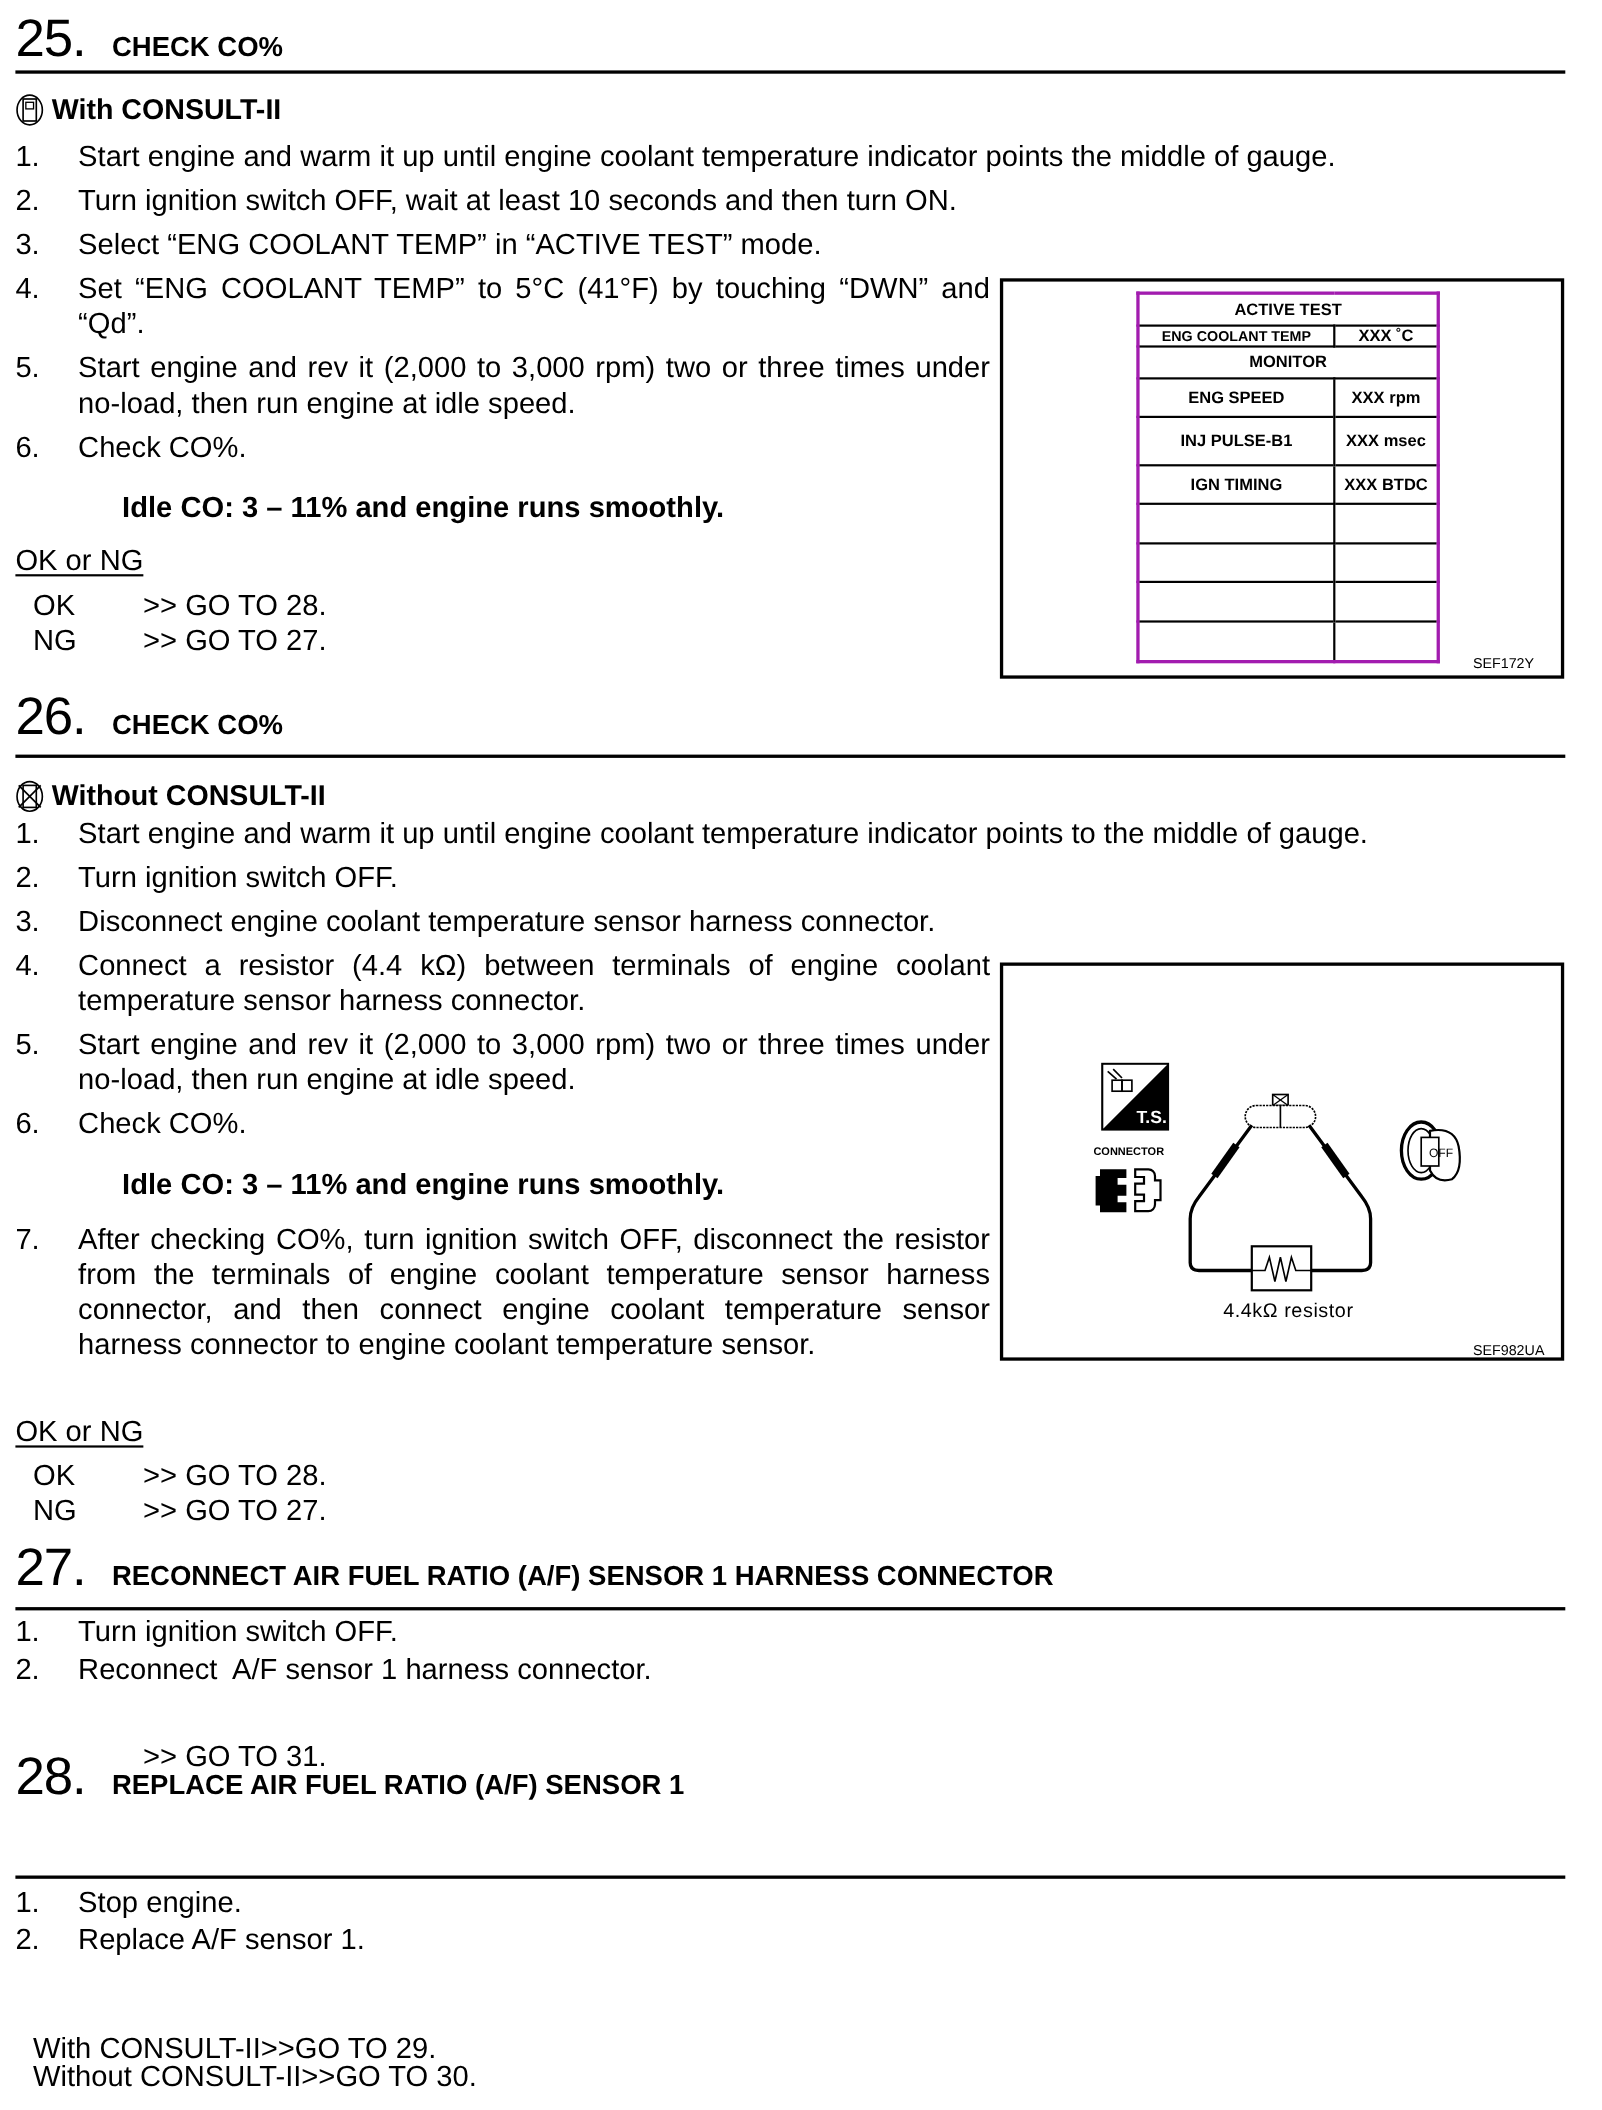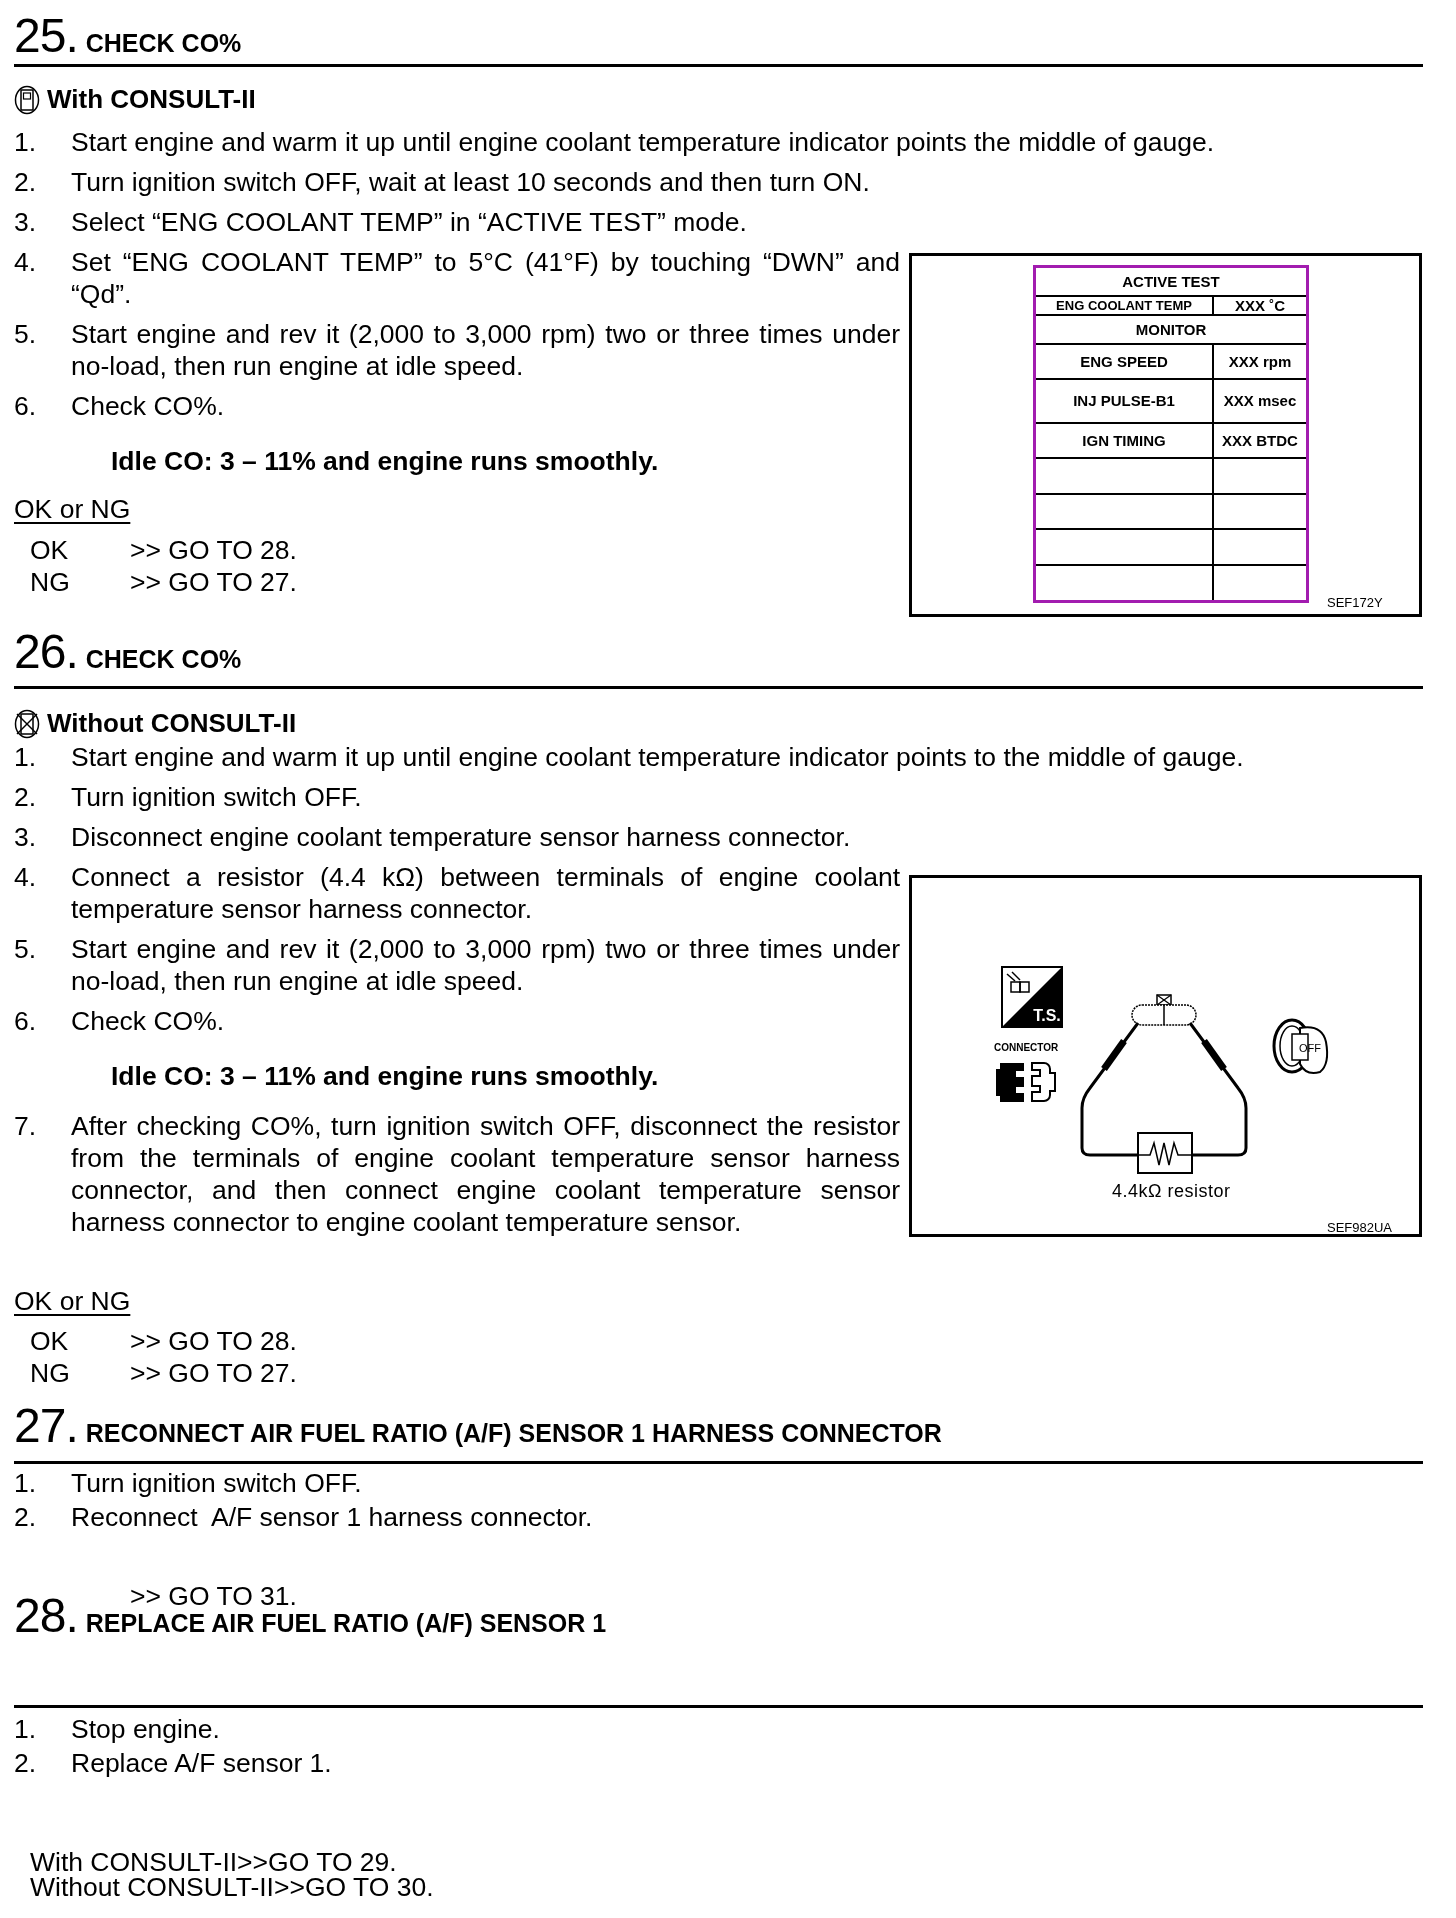--- a/index.html
+++ b/index.html
@@ -3,35 +3,35 @@
 <meta charset="utf-8">
 <style>
   html, body { margin: 0; padding: 0; background: #ffffff; }
   body {
     width: 1456px; height: 1918px; position: relative; overflow: hidden;
     font-family: "Liberation Sans", sans-serif; color: #000;
   }
   .abs { position: absolute; }
   .sec-head { position: absolute; left: 14px; white-space: nowrap; }
   .sec-num { font-size: 48px; letter-spacing: -1px; }
-  .sec-title { font-size: 25px; font-weight: bold; margin-left: 8px; }
+  .sec-title { font-size: 25px; font-weight: bold; margin-left: 24px; }
   .rule { position: absolute; left: 14px; width: 1409px; height: 3px; background: #000; }
   .sub { position: absolute; left: 14px; font-size: 26px; font-weight: bold; white-space: nowrap; display: flex; align-items: center; }
   .sub .ic { width: 26px; height: 30px; margin-right: 7px; }
   .step { position: absolute; left: 14px; font-size: 26.5px; line-height: 32px; display: flex; }
   .step .n { width: 57px; flex: none; }
   .step .t { flex: 1; text-align: justify; }
   .step.narrow { width: 886px; }
   .note { position: absolute; left: 111px; font-size: 26.5px; font-weight: bold; white-space: nowrap; }
   .okng { position: absolute; left: 14px; font-size: 26.5px; text-decoration: underline; text-underline-offset: 4px; }
   .res { position: absolute; left: 30px; font-size: 26.5px; white-space: nowrap; display: flex; }
   .res .k { width: 100px; }
   .plain { position: absolute; font-size: 26.5px; white-space: nowrap; }
   .fig { position: absolute; border: 3px solid #000; box-sizing: border-box; background: #fff; }
-  .figid { position: absolute; font-size: 13px; white-space: nowrap; }
+  .figid { position: absolute; font-size: 13px; white-space: nowrap; margin-left: 12px; }
   table.at { position: absolute; border-collapse: collapse; border: 3px solid #a21caf; font-size: 15px; font-weight: bold; }
   table.at td { border: 2px solid #000; text-align: center; padding: 0; }
   table.at td.dot { border-bottom: 2px dotted #000; }
   .flabel { position: absolute; font-size: 18px; line-height: 27px; white-space: nowrap; letter-spacing: 0.5px; }
 </style>
 </head>
 <body>
 
 <div class="sec-head" style="top:8px;">
   <span class="sec-num">25.</span><span class="sec-title">CHECK CO%</span>

